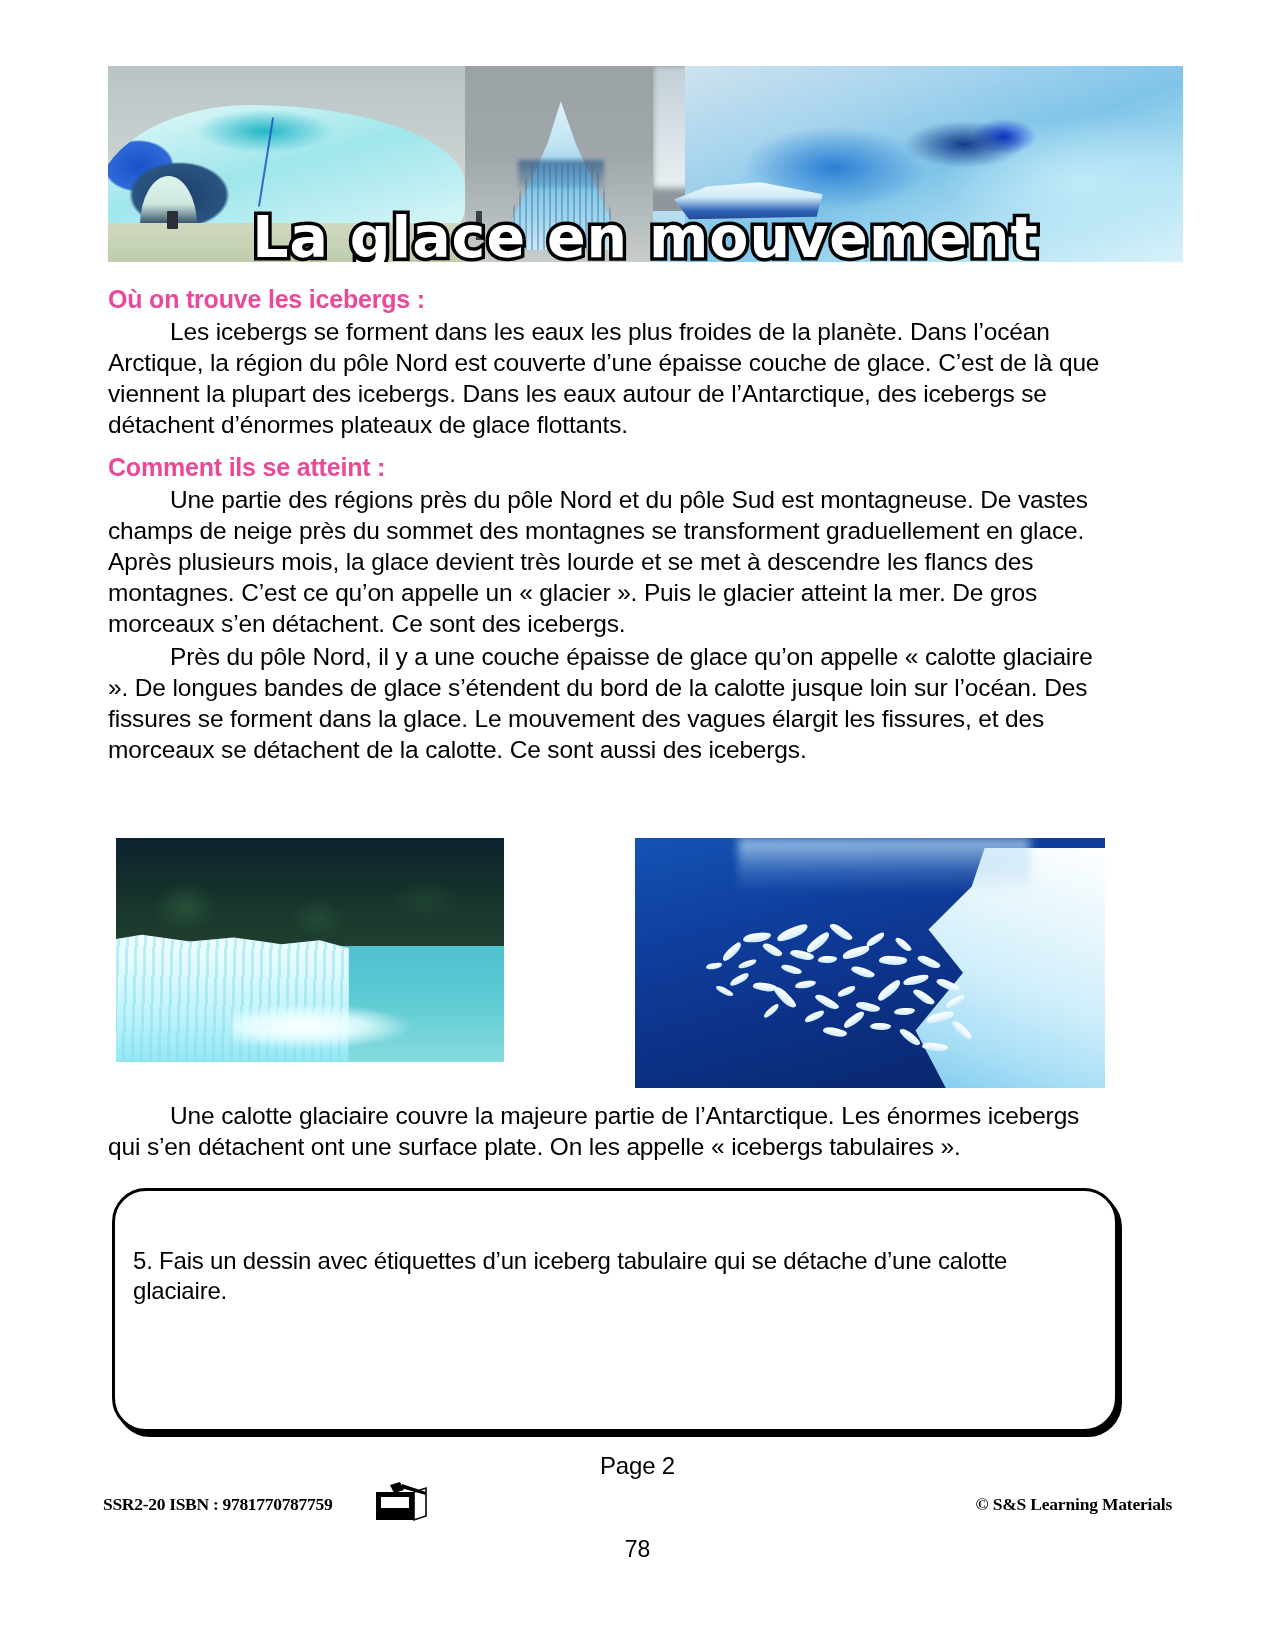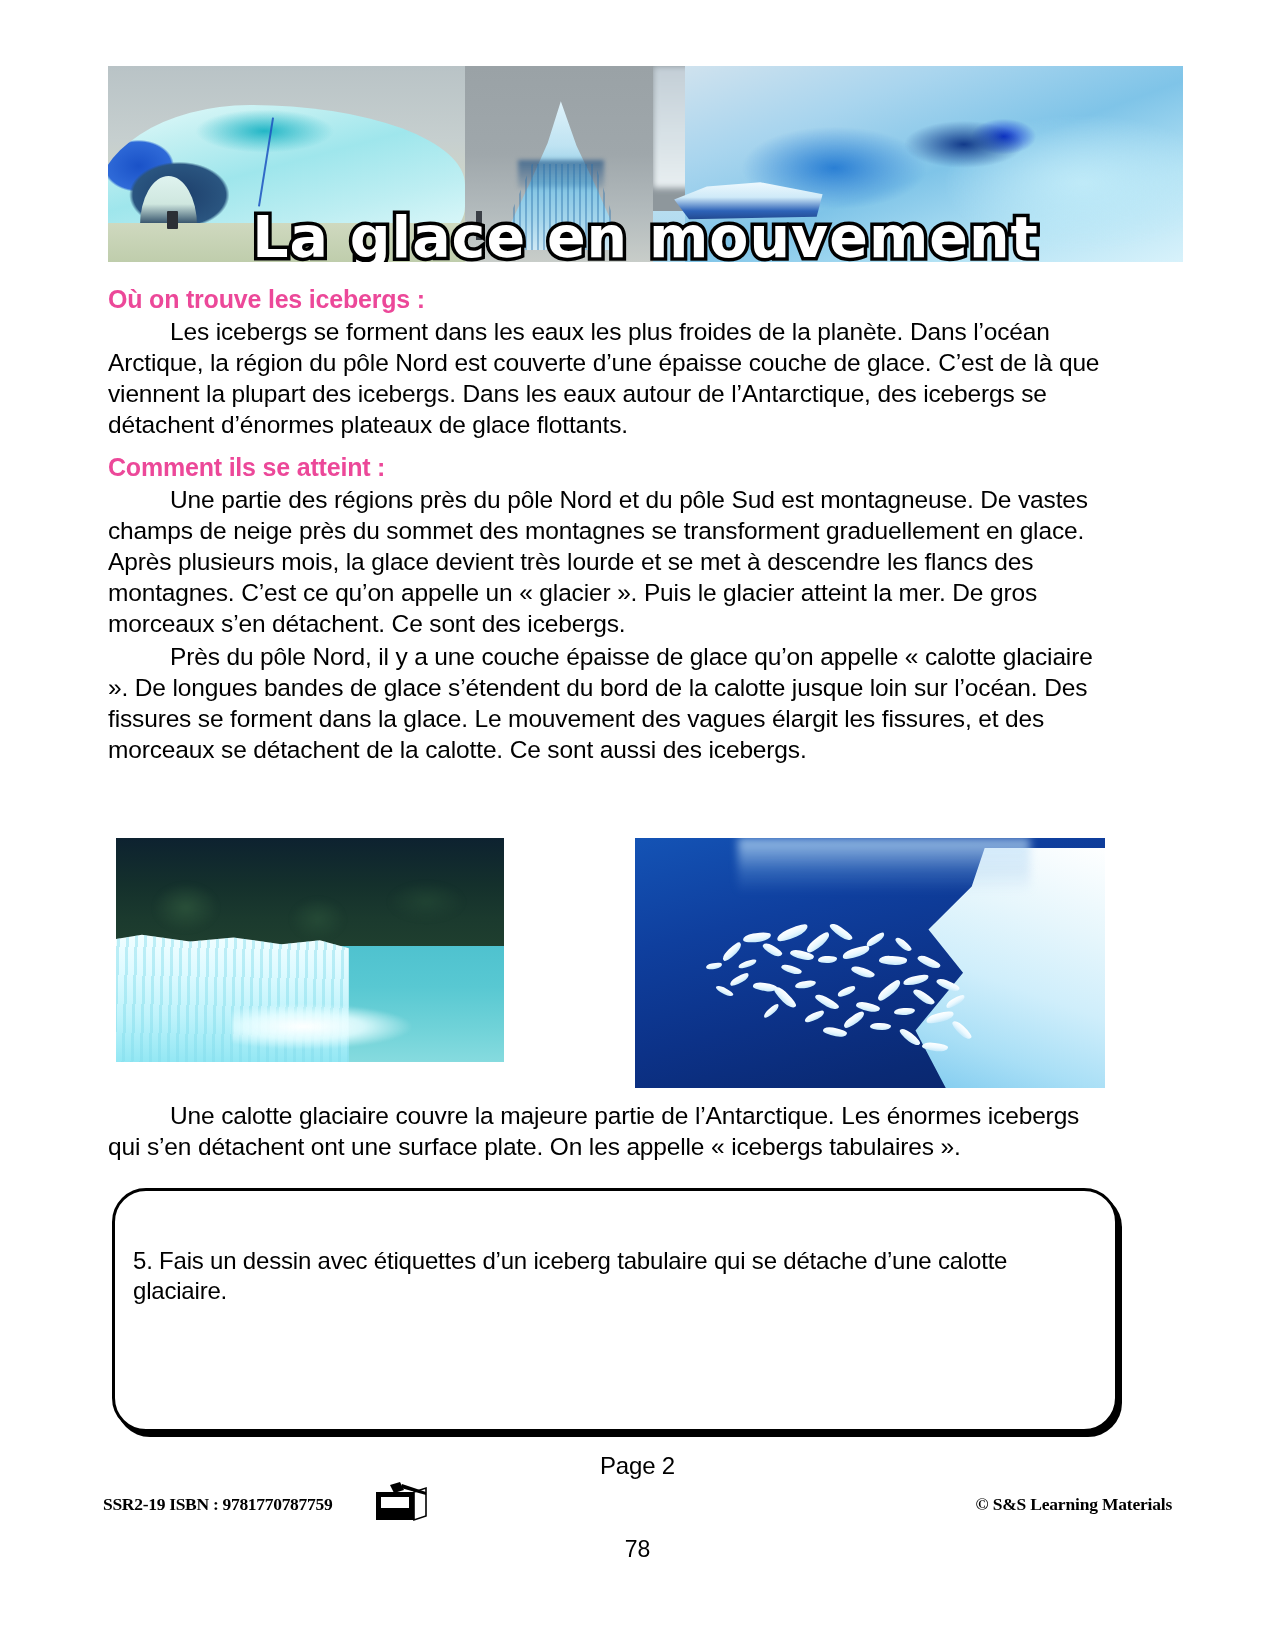--- a/index.html
+++ b/index.html
@@ -437,21 +437,21 @@
     <p class="body">Une calotte glaciaire couvre la majeure partie de l’Antarctique. Les énormes icebergs qui s’en détachent ont une surface plate. On les appelle « icebergs tabulaires ».</p>
   </div>
 
   <div class="qbox">
     <div class="qbox-text">5.  Fais un dessin avec étiquettes d’un iceberg tabulaire qui se détache d’une calotte glaciaire.</div>
   </div>
 
   <div class="footer">
     <div class="page-label">Page 2</div>
 
-    <div class="foot-left">SSR2-19  ISBN : 9781770787759</div>
+    <div class="foot-left">SSR2-20  ISBN : 9781770787759</div>
 
     <div class="foot-icon">
       <svg viewBox="0 0 62 42" width="62" height="42" aria-hidden="true">
         <polygon points="6,10 44,10 44,38 6,38" fill="#000000"></polygon>
         <polygon points="11,15 39,15 39,26 11,26" fill="#ffffff"></polygon>
         <polygon points="44,10 56,6 56,34 44,38" fill="#ffffff" stroke="#000000" stroke-width="1.6"></polygon>
         <polygon points="20,3 30,0 34,8 24,11" fill="#000000"></polygon>
         <polygon points="32,2 56,10 56,13 31,6" fill="#000000"></polygon>
       </svg>
     </div>

